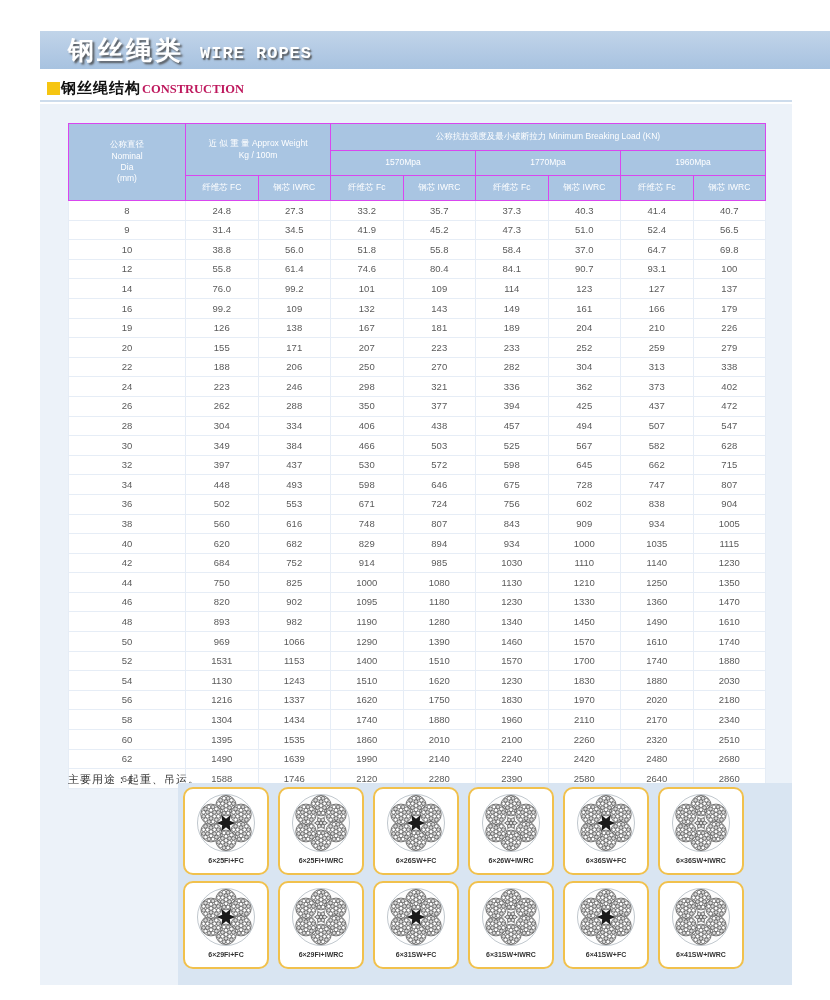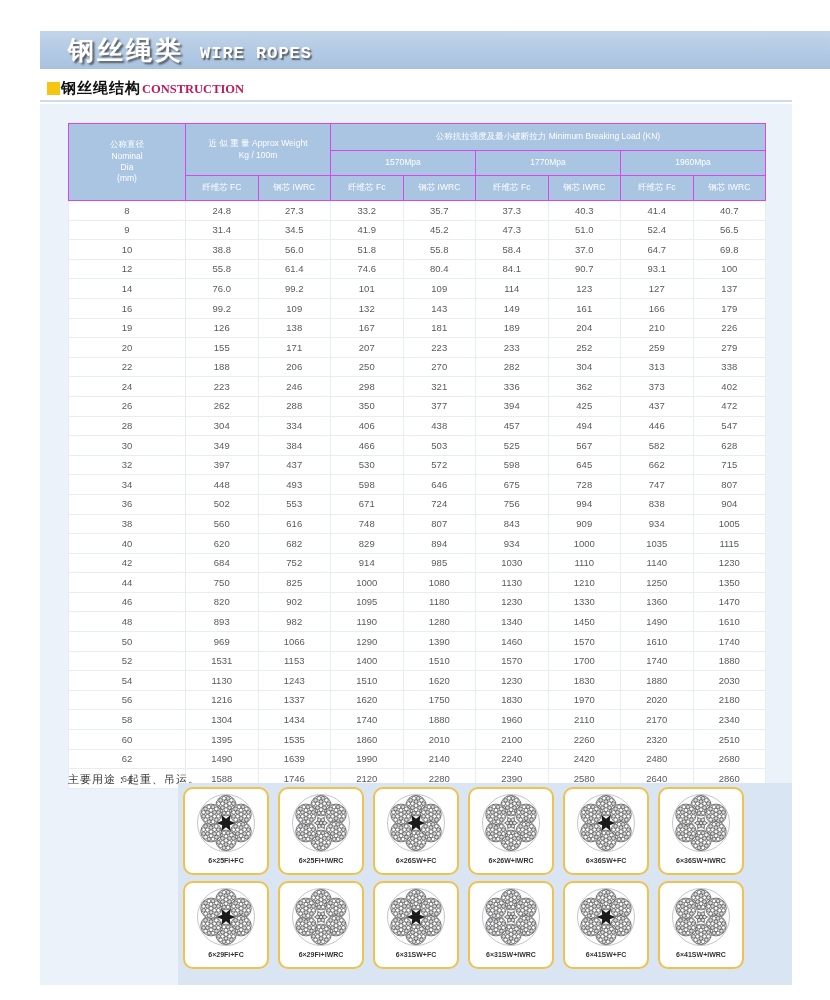--- a/index.html
+++ b/index.html
@@ -227,21 +227,21 @@
           <td>472</td>
         </tr>
         <tr>
           <td>28</td>
           <td>304</td>
           <td>334</td>
           <td>406</td>
           <td>438</td>
           <td>457</td>
           <td>494</td>
-          <td>446</td>
+          <td>507</td>
           <td>547</td>
         </tr>
         <tr>
           <td>30</td>
           <td>349</td>
           <td>384</td>
           <td>466</td>
           <td>503</td>
           <td>525</td>
           <td>567</td>
@@ -270,21 +270,21 @@
           <td>747</td>
           <td>807</td>
         </tr>
         <tr>
           <td>36</td>
           <td>502</td>
           <td>553</td>
           <td>671</td>
           <td>724</td>
           <td>756</td>
-          <td>994</td>
+          <td>602</td>
           <td>838</td>
           <td>904</td>
         </tr>
         <tr>
           <td>38</td>
           <td>560</td>
           <td>616</td>
           <td>748</td>
           <td>807</td>
           <td>843</td>

